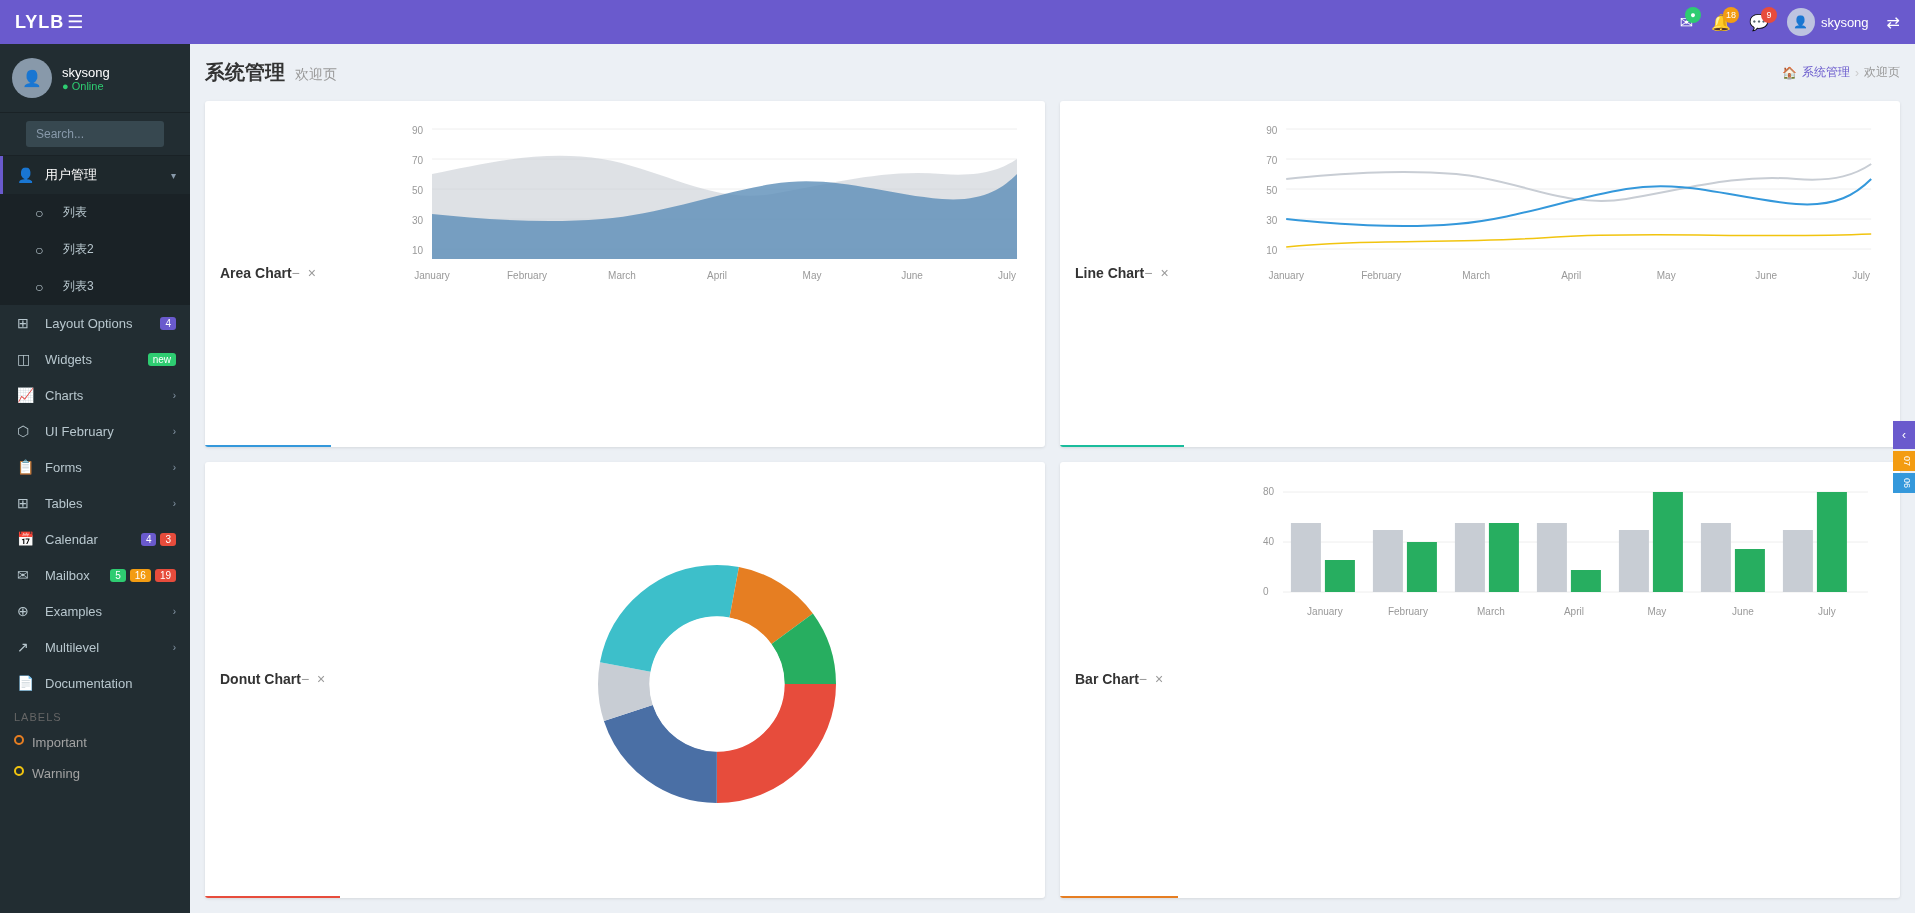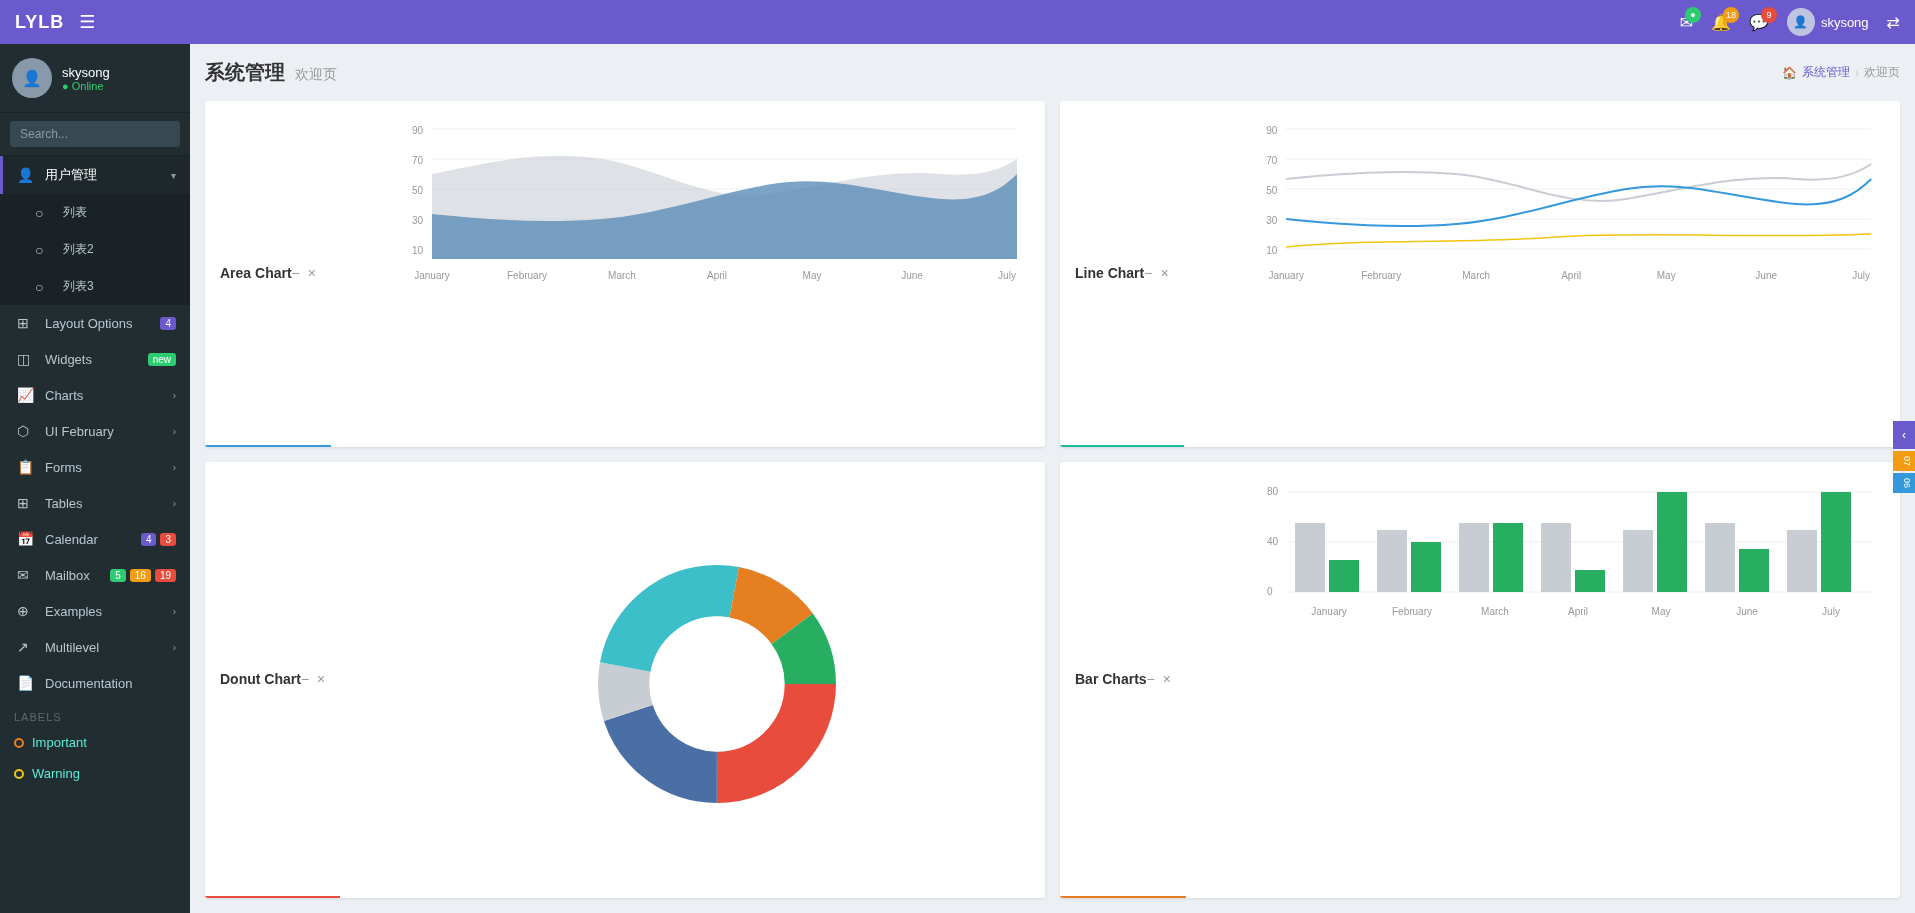--- a/index.html
+++ b/index.html
@@ -12,21 +12,21 @@
       display: flex;
       align-items: center;
       padding: 0 15px;
       flex-shrink: 0;
       z-index: 100;
     }
     .navbar-brand {
       color: white;
       font-size: 18px;
       font-weight: bold;
-      margin-right: 15px;
+      margin-right: 3px;
       letter-spacing: 1px;
     }
     .navbar-toggle {
       color: white;
       font-size: 18px;
       cursor: pointer;
       margin-right: auto;
     }
     .navbar-right {
       display: flex;
@@ -109,21 +109,21 @@
       align-items: center;
       justify-content: center;
       font-size: 16px;
       color: white;
     }
     .sidebar-username { color: white; font-size: 13px; }
     .sidebar-status { color: #2ecc71; font-size: 11px; }
     .sidebar-status::before { content: '● '; }
 
     .sidebar-search {
-      padding: 8px 10px;
+      padding: 8px 26px;
       border-bottom: 1px solid #1a2226;
     }
     .sidebar-search input {
       width: 100%;
       background: #374850;
       border: none;
       border-radius: 3px;
       padding: 6px 10px;
       color: #b8c7ce;
       font-size: 12px;
@@ -160,24 +160,24 @@
     .sidebar-submenu .sidebar-item { padding-left: 32px; font-size: 12px; }
     .sidebar-section-label {
       padding: 10px 14px 4px;
       font-size: 11px;
       color: #666;
       text-transform: uppercase;
       letter-spacing: 1px;
     }
     .sidebar-label-item {
       display: flex;
-      align-items: center;
+      align-items: flex-start;
       padding: 8px 14px;
       cursor: pointer;
-      color: #5eead4;
+      color: #a3a3a3;
       font-size: 13px;
       gap: 8px;
     }
     .label-dot {
       width: 10px;
       height: 10px;
       border-radius: 50%;
       border: 2px solid;
       flex-shrink: 0;
     }
@@ -547,21 +547,21 @@
 
             <circle cx="150" cy="150" r="100" fill="none" stroke="#27ae60" stroke-width="55" stroke-dasharray="64 564" stroke-dashoffset="-564"></circle>
 
             <circle cx="150" cy="150" r="72" fill="white"></circle>
           </svg>
         </div>
       </div>
 
       <div class="chart-card">
         <div class="chart-header orange-border">
-          <span class="chart-title">Bar Charts</span>
+          <span class="chart-title">Bar Chart</span>
           <div class="chart-controls">
             <button class="chart-control-btn">−</button>
             <button class="chart-control-btn">×</button>
           </div>
         </div>
         <div class="chart-body">
           <svg viewBox="0 0 620 160" style="width:100%;height:160px;">
 
             <text x="10" y="15" font-size="10" fill="#999">80</text>
             <text x="10" y="65" font-size="10" fill="#999">40</text>

